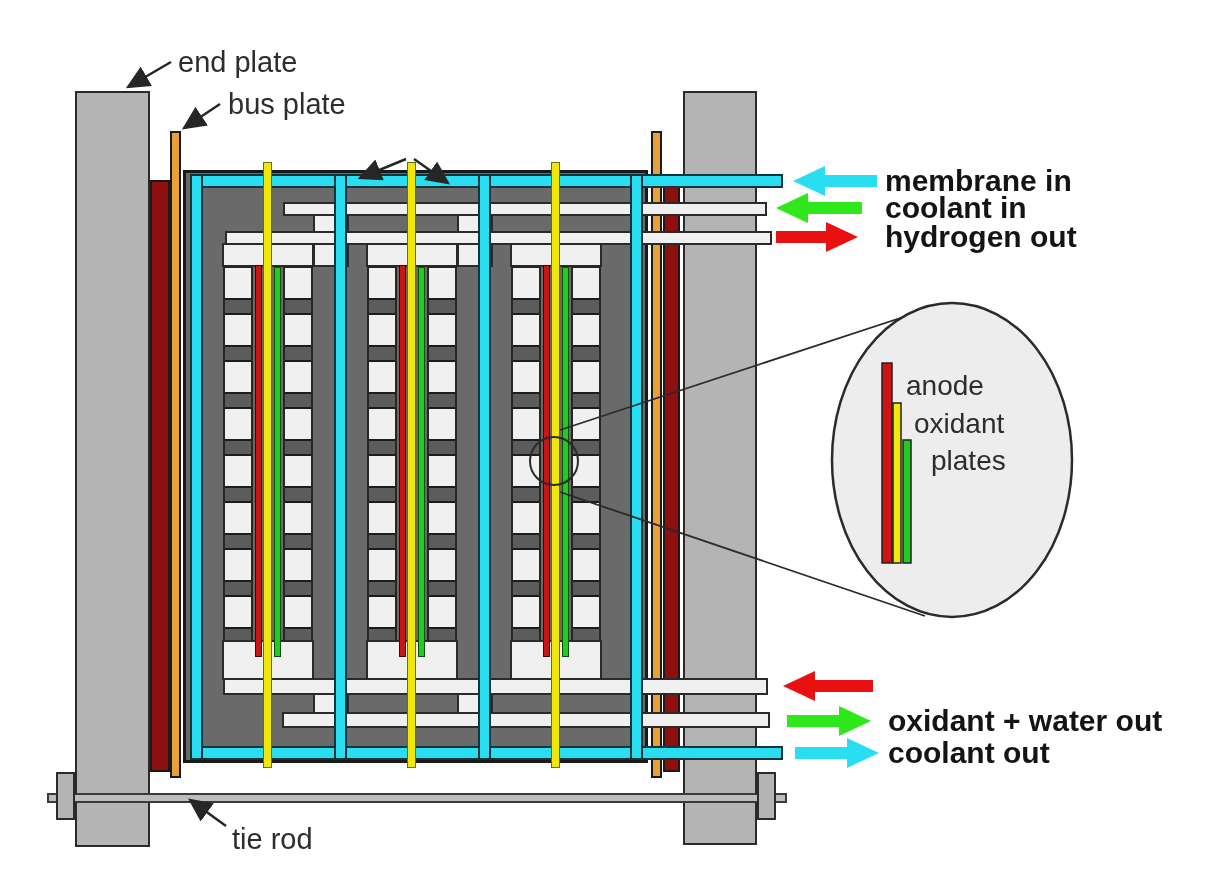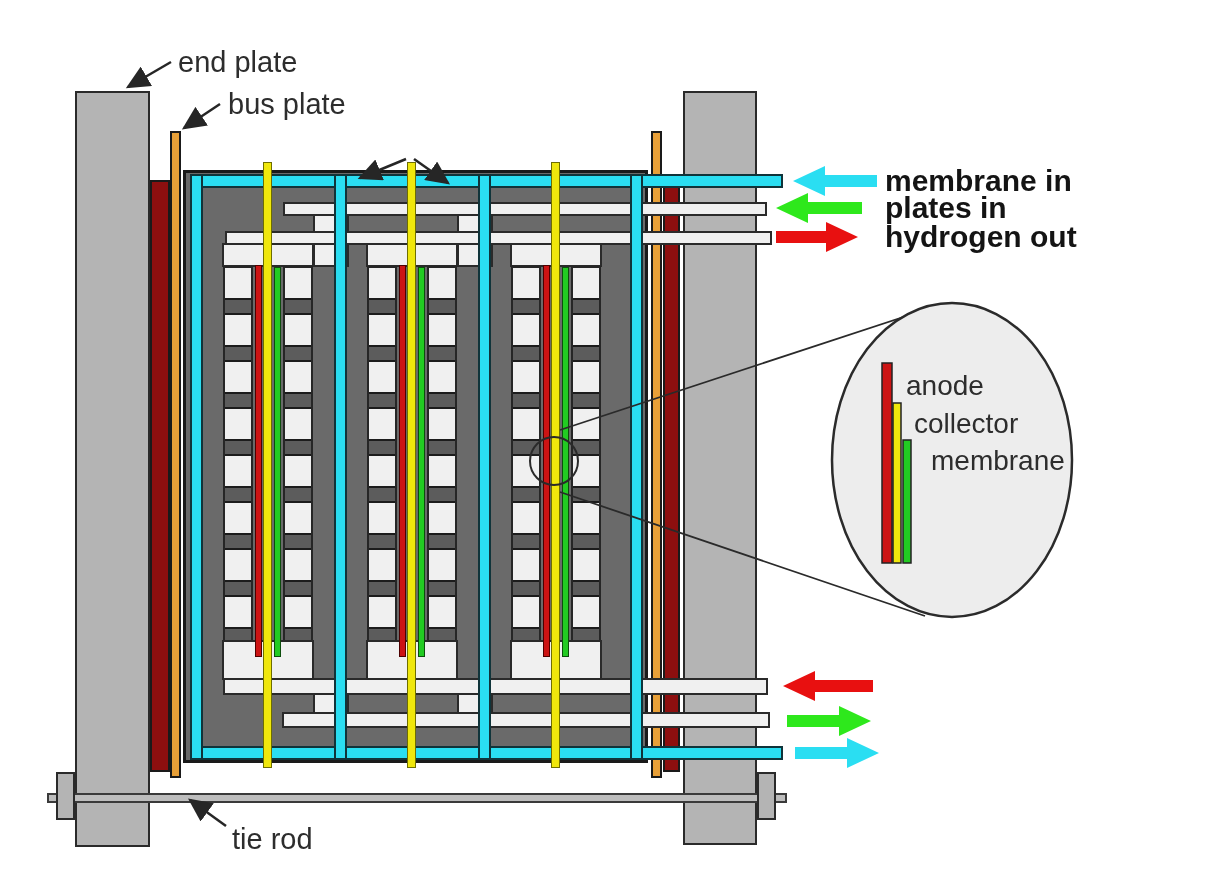--- a/index.html
+++ b/index.html
@@ -119,20 +119,22 @@
     <polygon points="783,686 815,671 815,680 873,680 873,692 815,692 815,701" fill="#e81010"></polygon>
     <polygon points="871,721 839,706 839,715 787,715 787,727 839,727 839,736" fill="#2ee81c"></polygon>
     <polygon points="879,753 847,738 847,747 795,747 795,759 847,759 847,768" fill="#2adef2"></polygon>
   </svg>
 
   <div class="lbl" style="left:178px;top:62px">end plate</div>
   <div class="lbl" style="left:228px;top:104px">bus plate</div>
   <div class="lbl" style="left:232px;top:839px">tie rod</div>
 
   <div class="flbl" style="left:885px;top:181px">membrane in</div>
-  <div class="flbl" style="left:885px;top:208px">plates in</div>
+  <div class="flbl" style="left:885px;top:208px">coolant in</div>
   <div class="flbl" style="left:885px;top:237px">hydrogen out</div>
+  <div class="flbl" style="left:888px;top:721px">oxidant + water out</div>
+  <div class="flbl" style="left:888px;top:753px">coolant out</div>
 
   <div class="mlbl" style="left:906px;top:386px">anode</div>
-  <div class="mlbl" style="left:914px;top:424px">collector</div>
-  <div class="mlbl" style="left:931px;top:461px">membrane</div>
+  <div class="mlbl" style="left:914px;top:424px">oxidant</div>
+  <div class="mlbl" style="left:931px;top:461px">plates</div>
 
 </div>
 
 </body></html>

